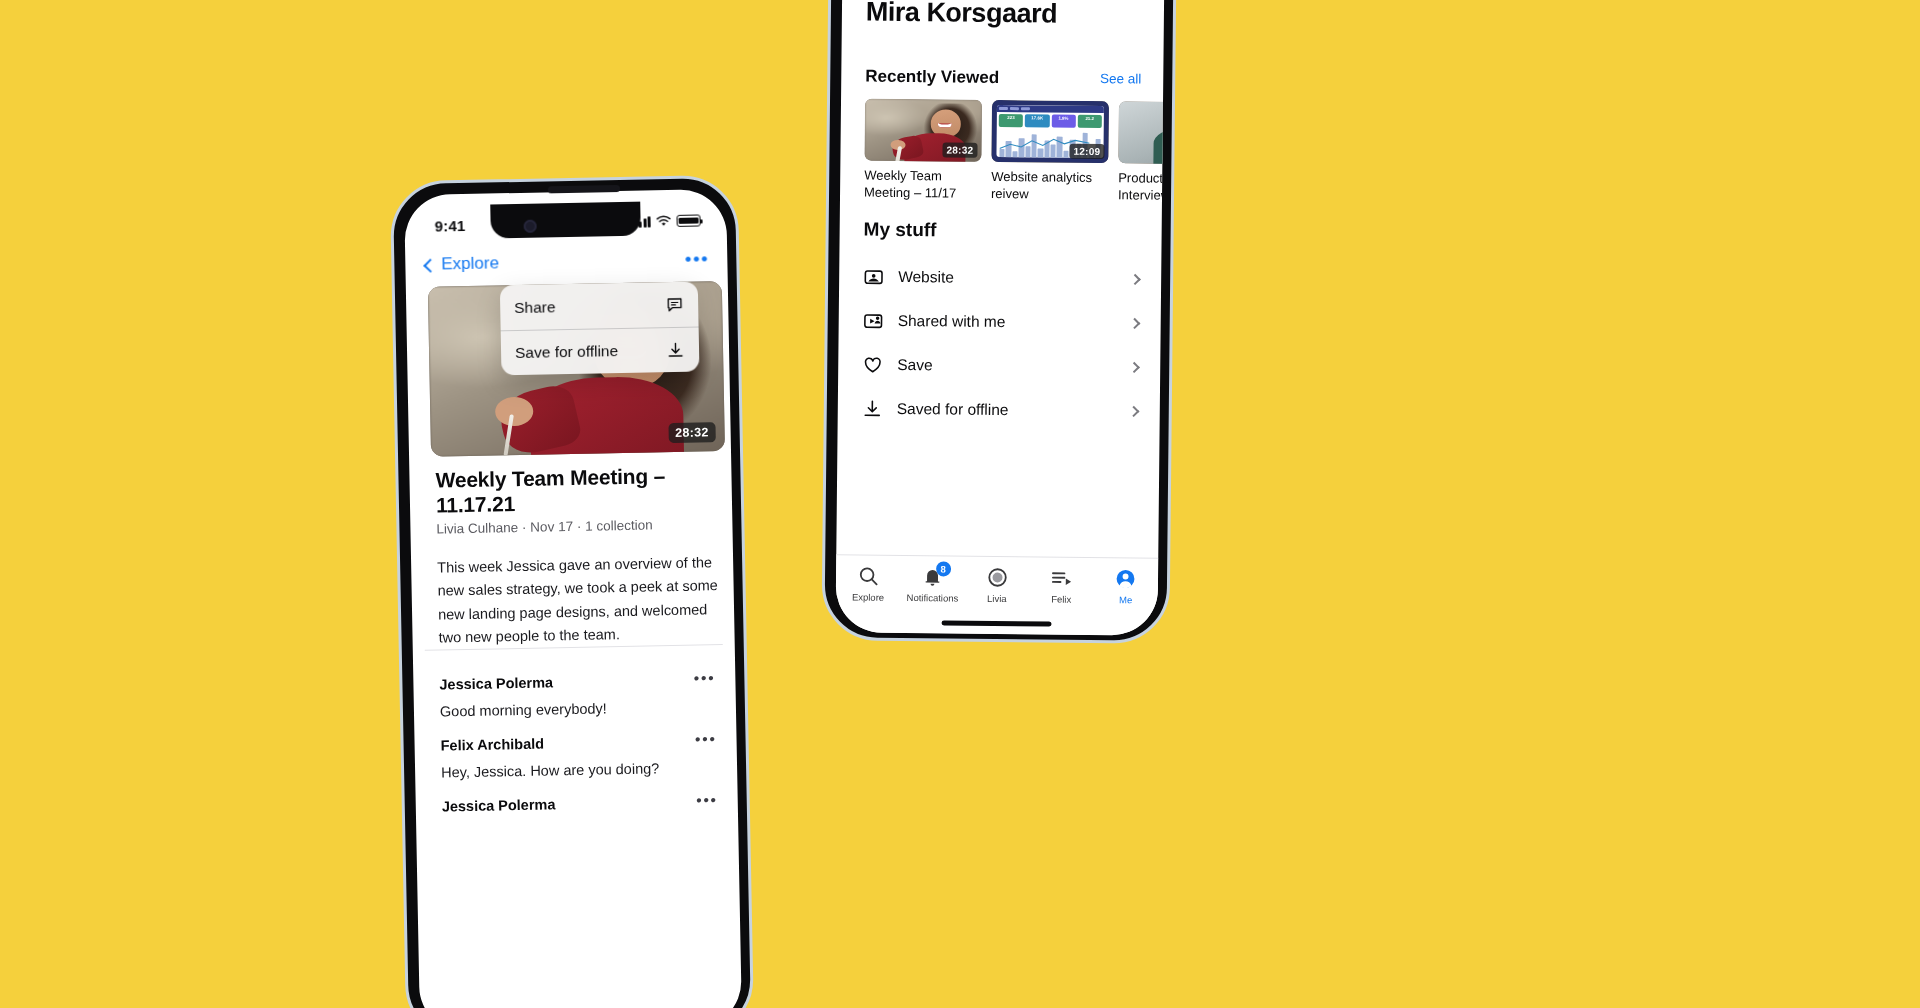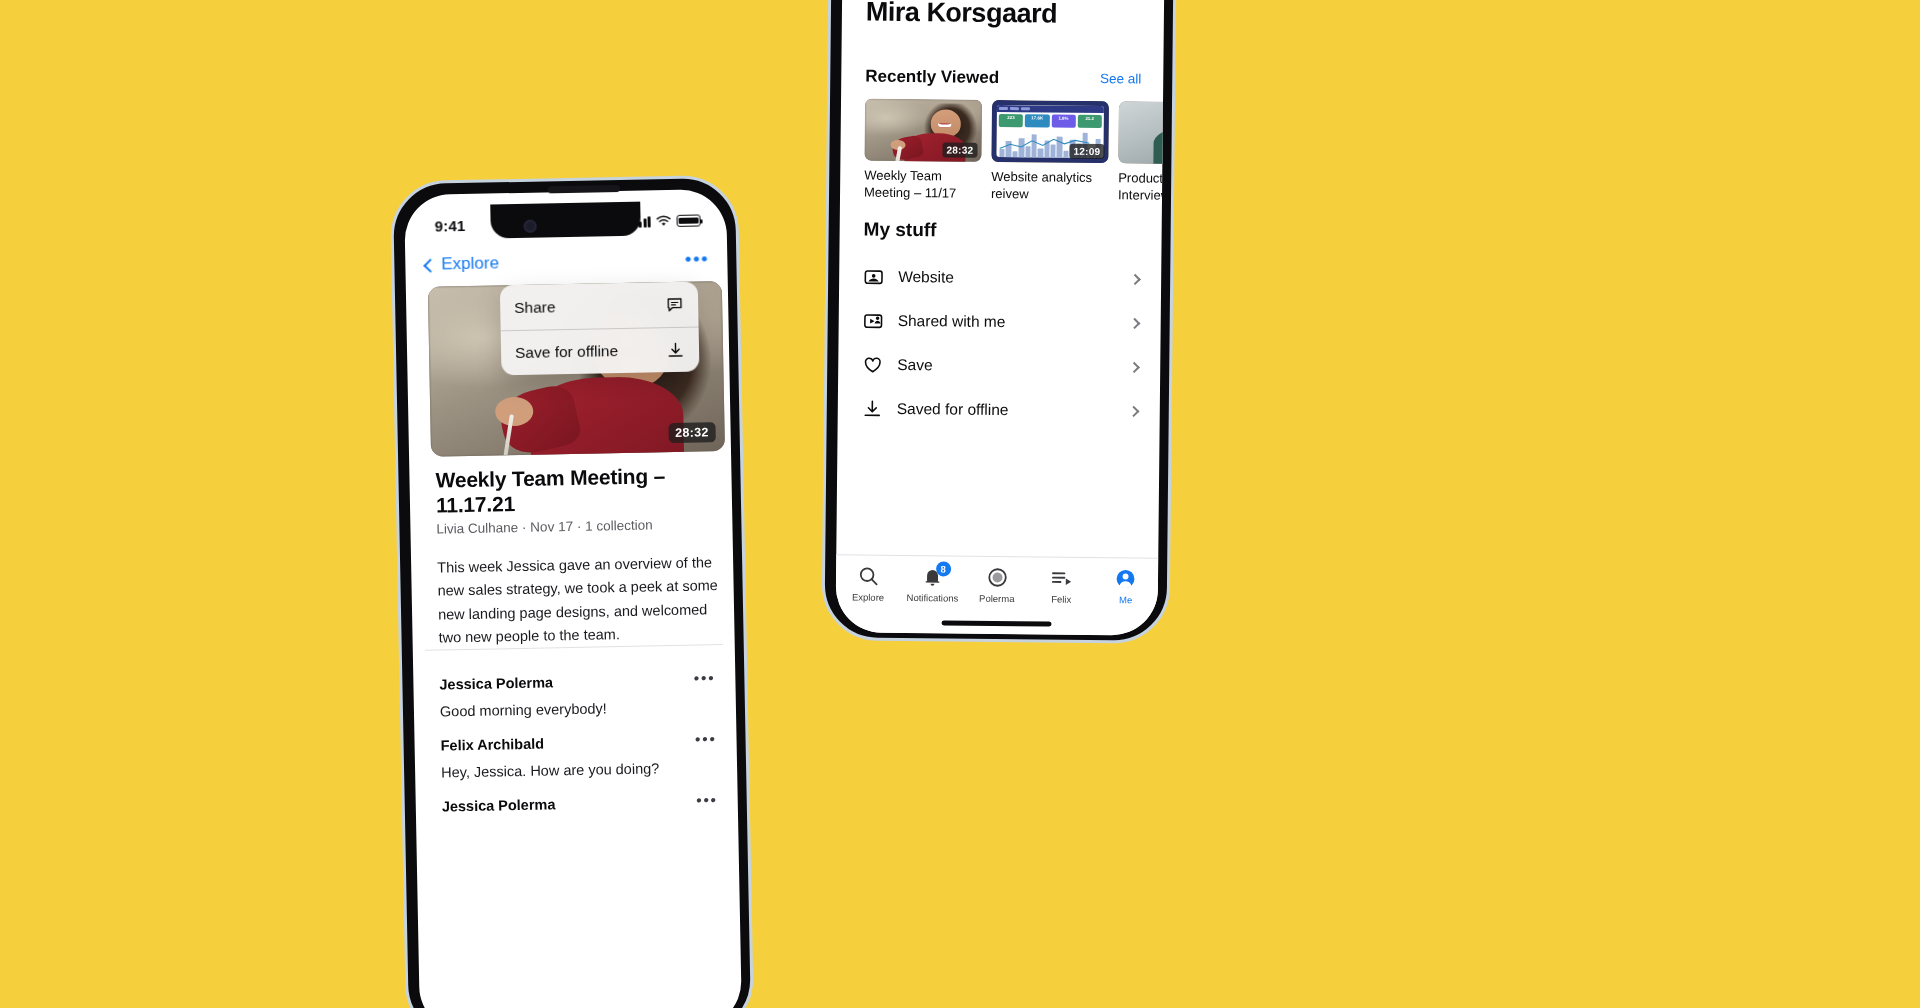--- a/index.html
+++ b/index.html
@@ -649,21 +649,21 @@
           <path d="M10 19.2a2 2 0 0 0 4 0z" fill="#3A3A3C"></path>
         </svg>
         <span class="tab-label">Notifications</span>
       </div>
 
       <div class="tab">
         <svg class="tab-ico" viewBox="0 0 24 24">
           <circle cx="12" cy="12" r="8.6" fill="none" stroke="#3A3A3C" stroke-width="1.9"></circle>
           <circle cx="12" cy="12" r="5.2" fill="#9A9A9F"></circle>
         </svg>
-        <span class="tab-label">Polerma</span>
+        <span class="tab-label">Livia</span>
       </div>
 
       <div class="tab">
         <svg class="tab-ico" viewBox="0 0 24 24">
           <path d="M3 7h12M3 11.5h12M3 16h8" stroke="#3A3A3C" stroke-width="1.9" stroke-linecap="round"></path>
           <path d="M16.5 12.2v7l5.5-3.5z" fill="#3A3A3C"></path>
         </svg>
         <span class="tab-label">Felix</span>
       </div>
 

